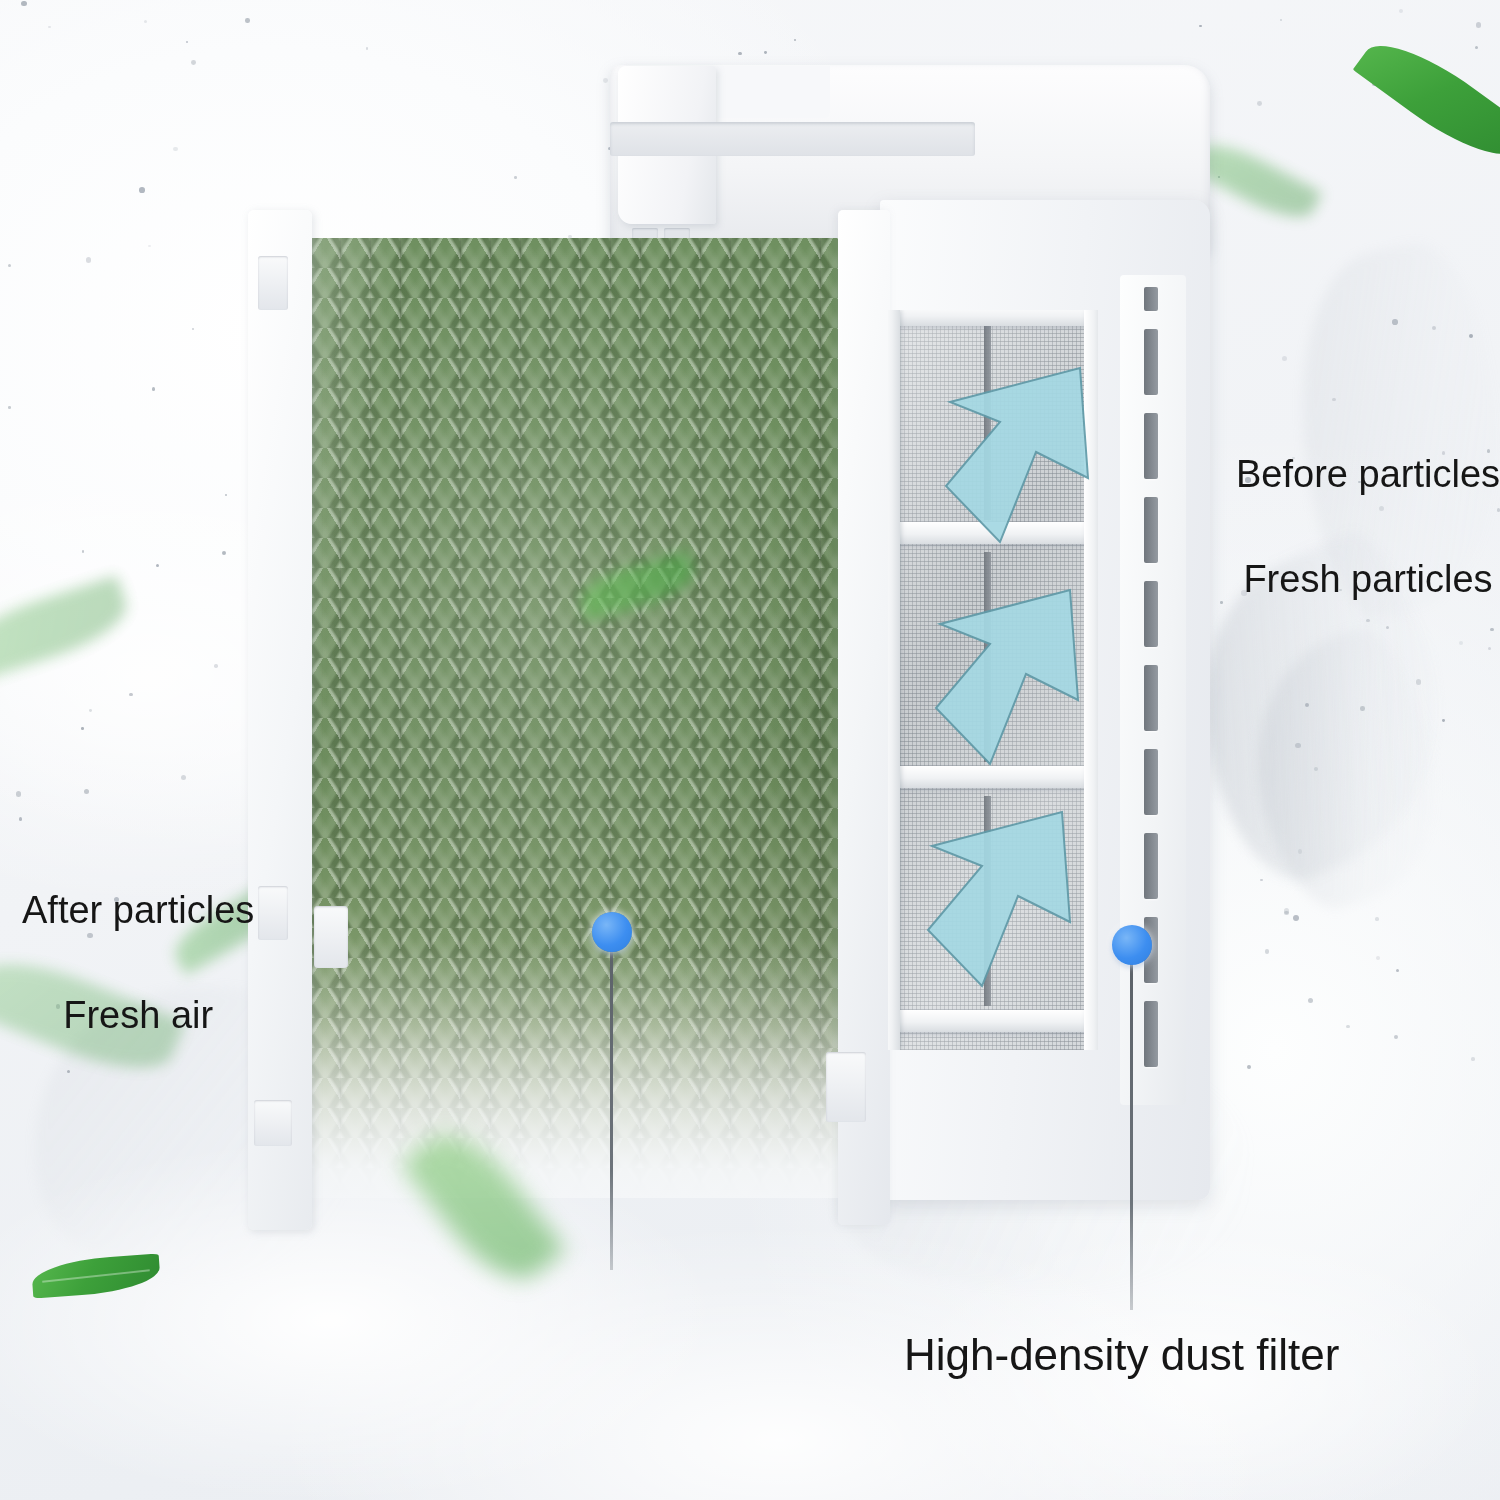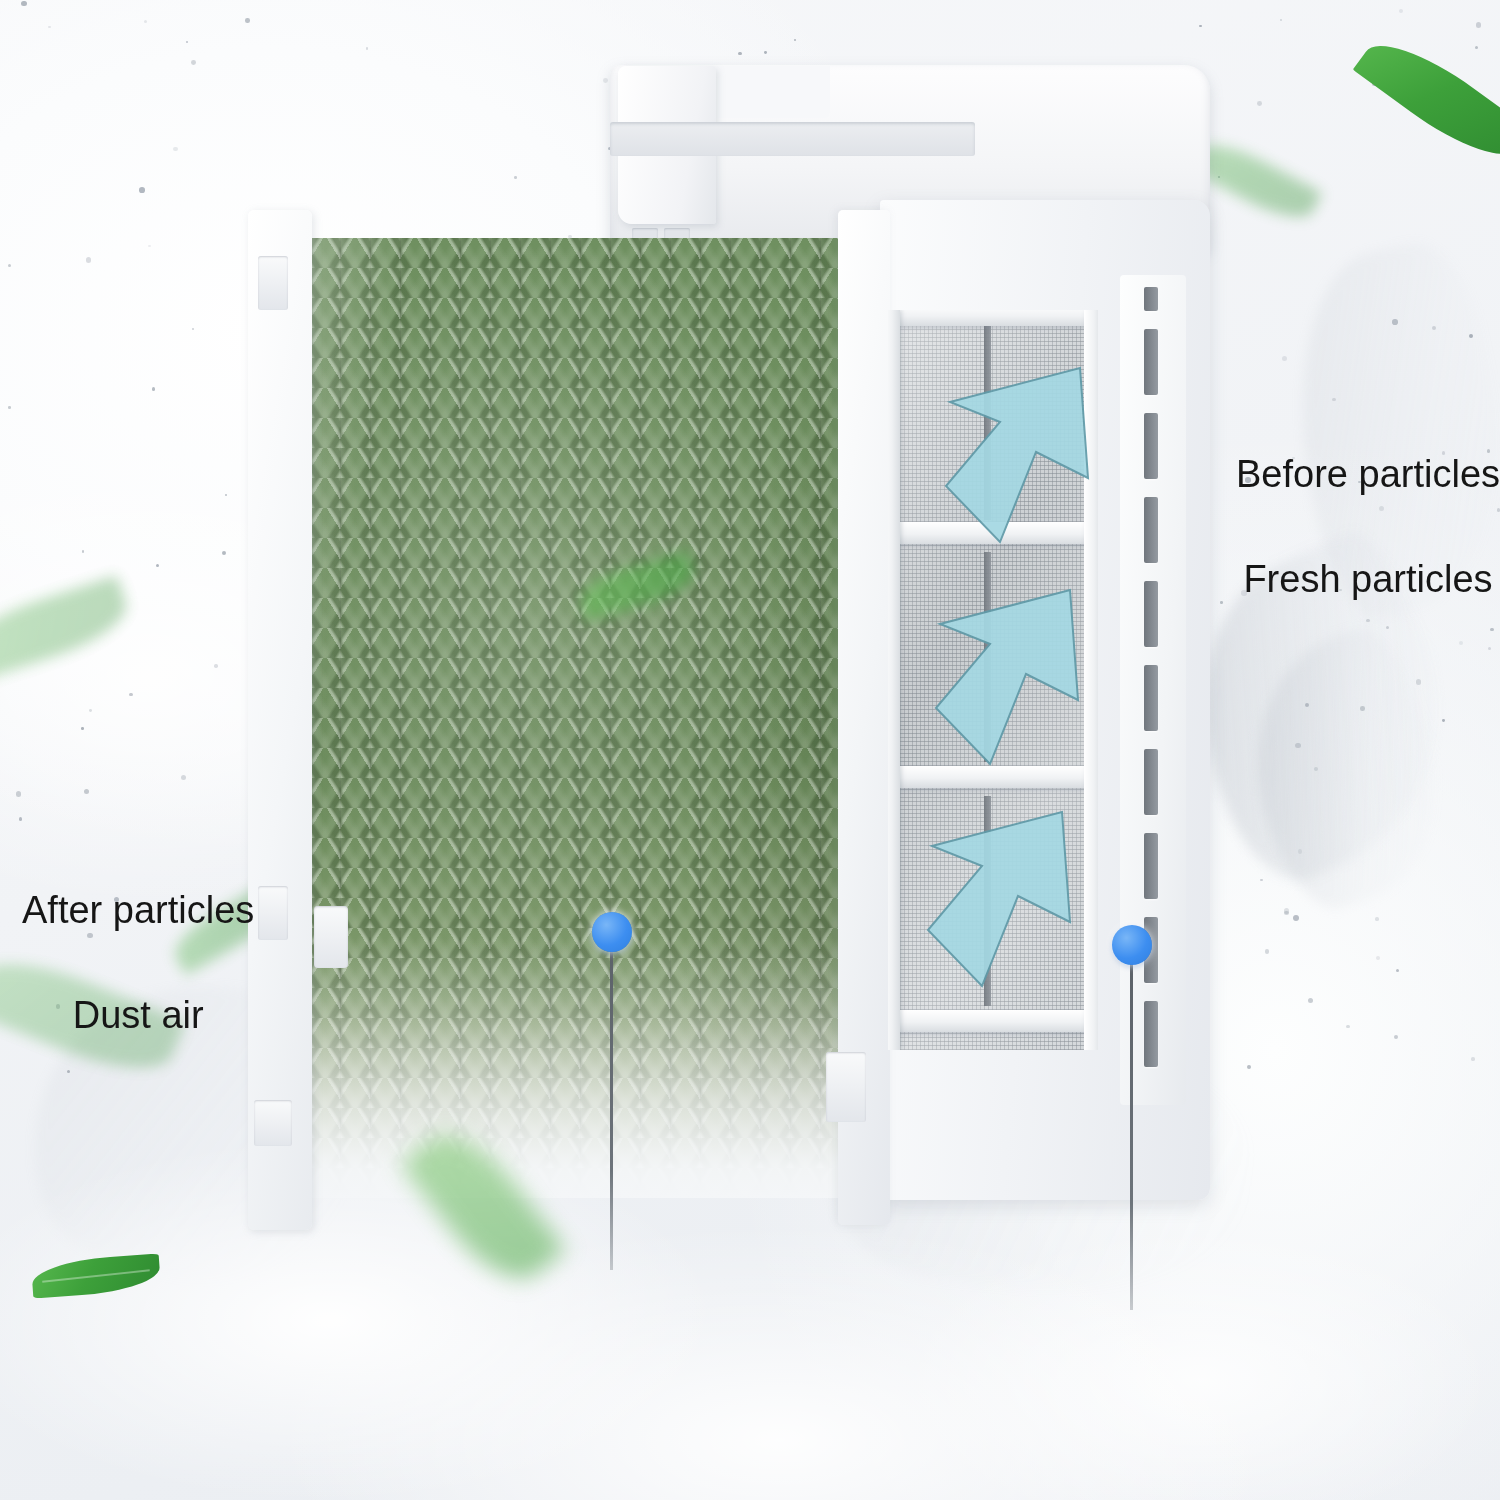--- a/index.html
+++ b/index.html
@@ -546,18 +546,19 @@
   <div class="pin-line" style="left:1130px; top:955px; height:355px;"></div>
   <div class="pin-dot" style="left:1112px; top:925px;"></div>
 
   <div class="caption side" style="left:1236px; top:396px; text-align:left;">
     <div>Before particles</div>
     <div style="text-align:center;">Fresh particles</div>
   </div>
 
   <div class="caption side" style="left:22px; top:832px; text-align:left;">
     <div>After particles</div>
-    <div style="text-align:center;">Dust air</div>
-  </div>
-
-
+    <div style="text-align:center;">Fresh air</div>
+  </div>
+
+
+  <div class="caption big" style="left:904px; top:1326px;">High-density dust filter</div>
 
 </div>
 
 </body></html>

